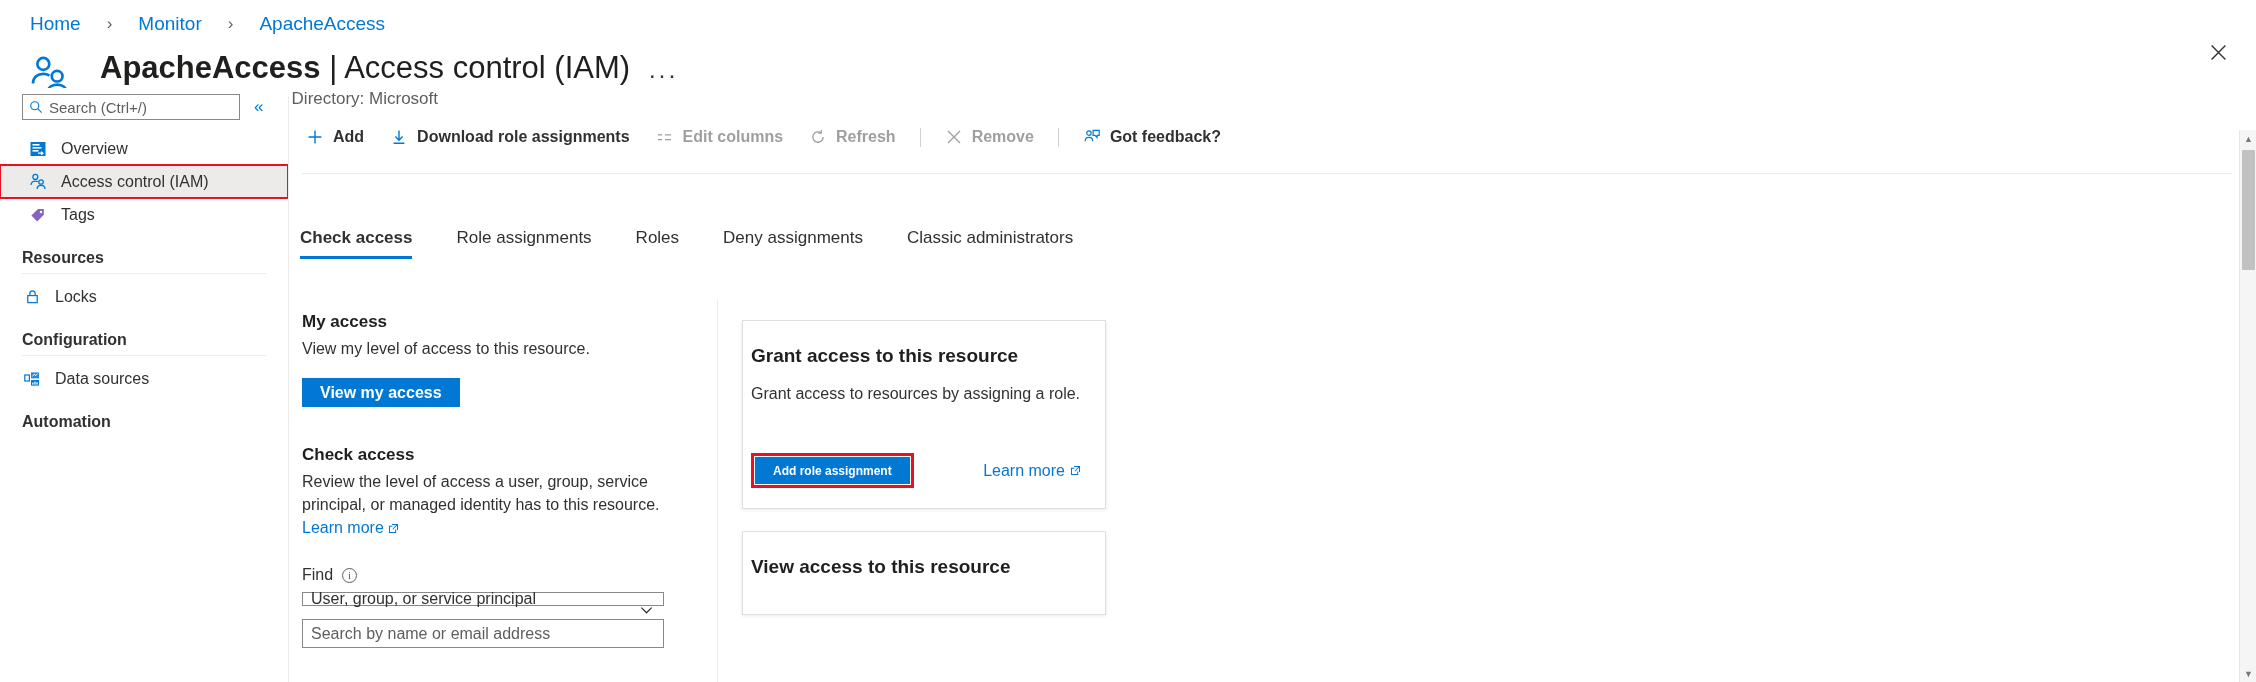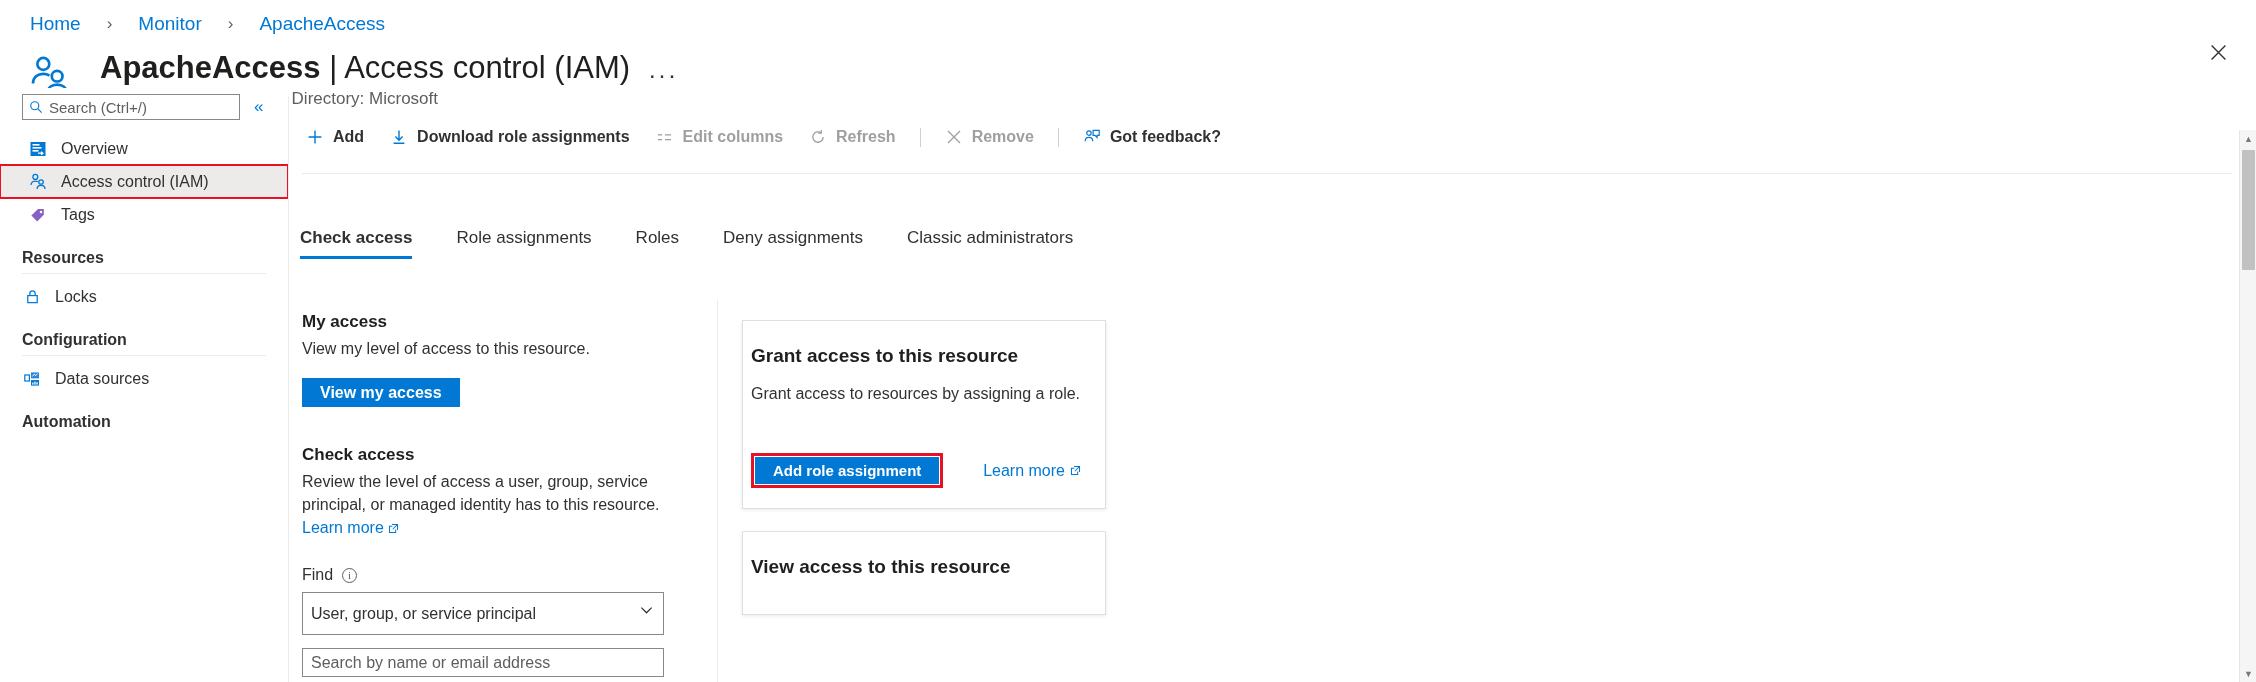--- a/index.html
+++ b/index.html
@@ -176,21 +176,21 @@
     margin-top: 26px; font-size: 16px; color: #323130;
   }
   .info-circle {
     width: 15px; height: 15px; border-radius: 50%;
     border: 1.3px solid #605e5c; color: #605e5c;
     font-size: 11px; display: flex; align-items: center; justify-content: center;
     cursor: pointer; font-family: "Liberation Serif", serif;
   }
   .select-box {
     position: relative; margin-top: 8px;
-    width: 362px; height: 43px;
+    width: 362px; height: 14px;
     border: 1px solid #8a8886; background: #fff;
     display: flex; align-items: center; padding: 0 8px;
     font-size: 16px; color: #323130; cursor: pointer;
   }
   .select-box .chev { position: absolute; right: 10px; top: 9px; }
   .text-input {
     margin-top: 13px; width: 362px; height: 29px;
     border: 1px solid #8a8886; background: #fff;
     padding: 0 8px; font-size: 16px; color: #323130;
     font-family: inherit; outline: none;
@@ -220,21 +220,21 @@
   .card-actions {
     margin-top: 48px; display: flex; align-items: center; gap: 0;
     justify-content: space-between;
   }
   .btn-focus-wrap {
     display: inline-block; border: 3px solid #e81123; padding: 0; line-height: 0;
   }
   .btn-focus-inner {
     border: 1.5px solid #ffffff;
     background: #0078d4; color: #fff;
-    font-size: 15px; font-weight: 600; font-family: inherit;
+    font-size: 12px; font-weight: 600; font-family: inherit;
     padding: 0 18px; height: 29px; cursor: pointer;
     display: flex; align-items: center; justify-content: center;
   }
   .card-learn {
     font-size: 16px; color: #0078d4; cursor: pointer;
     display: flex; align-items: center; gap: 5px; white-space: nowrap;
   }
 
   
   .vscroll {

